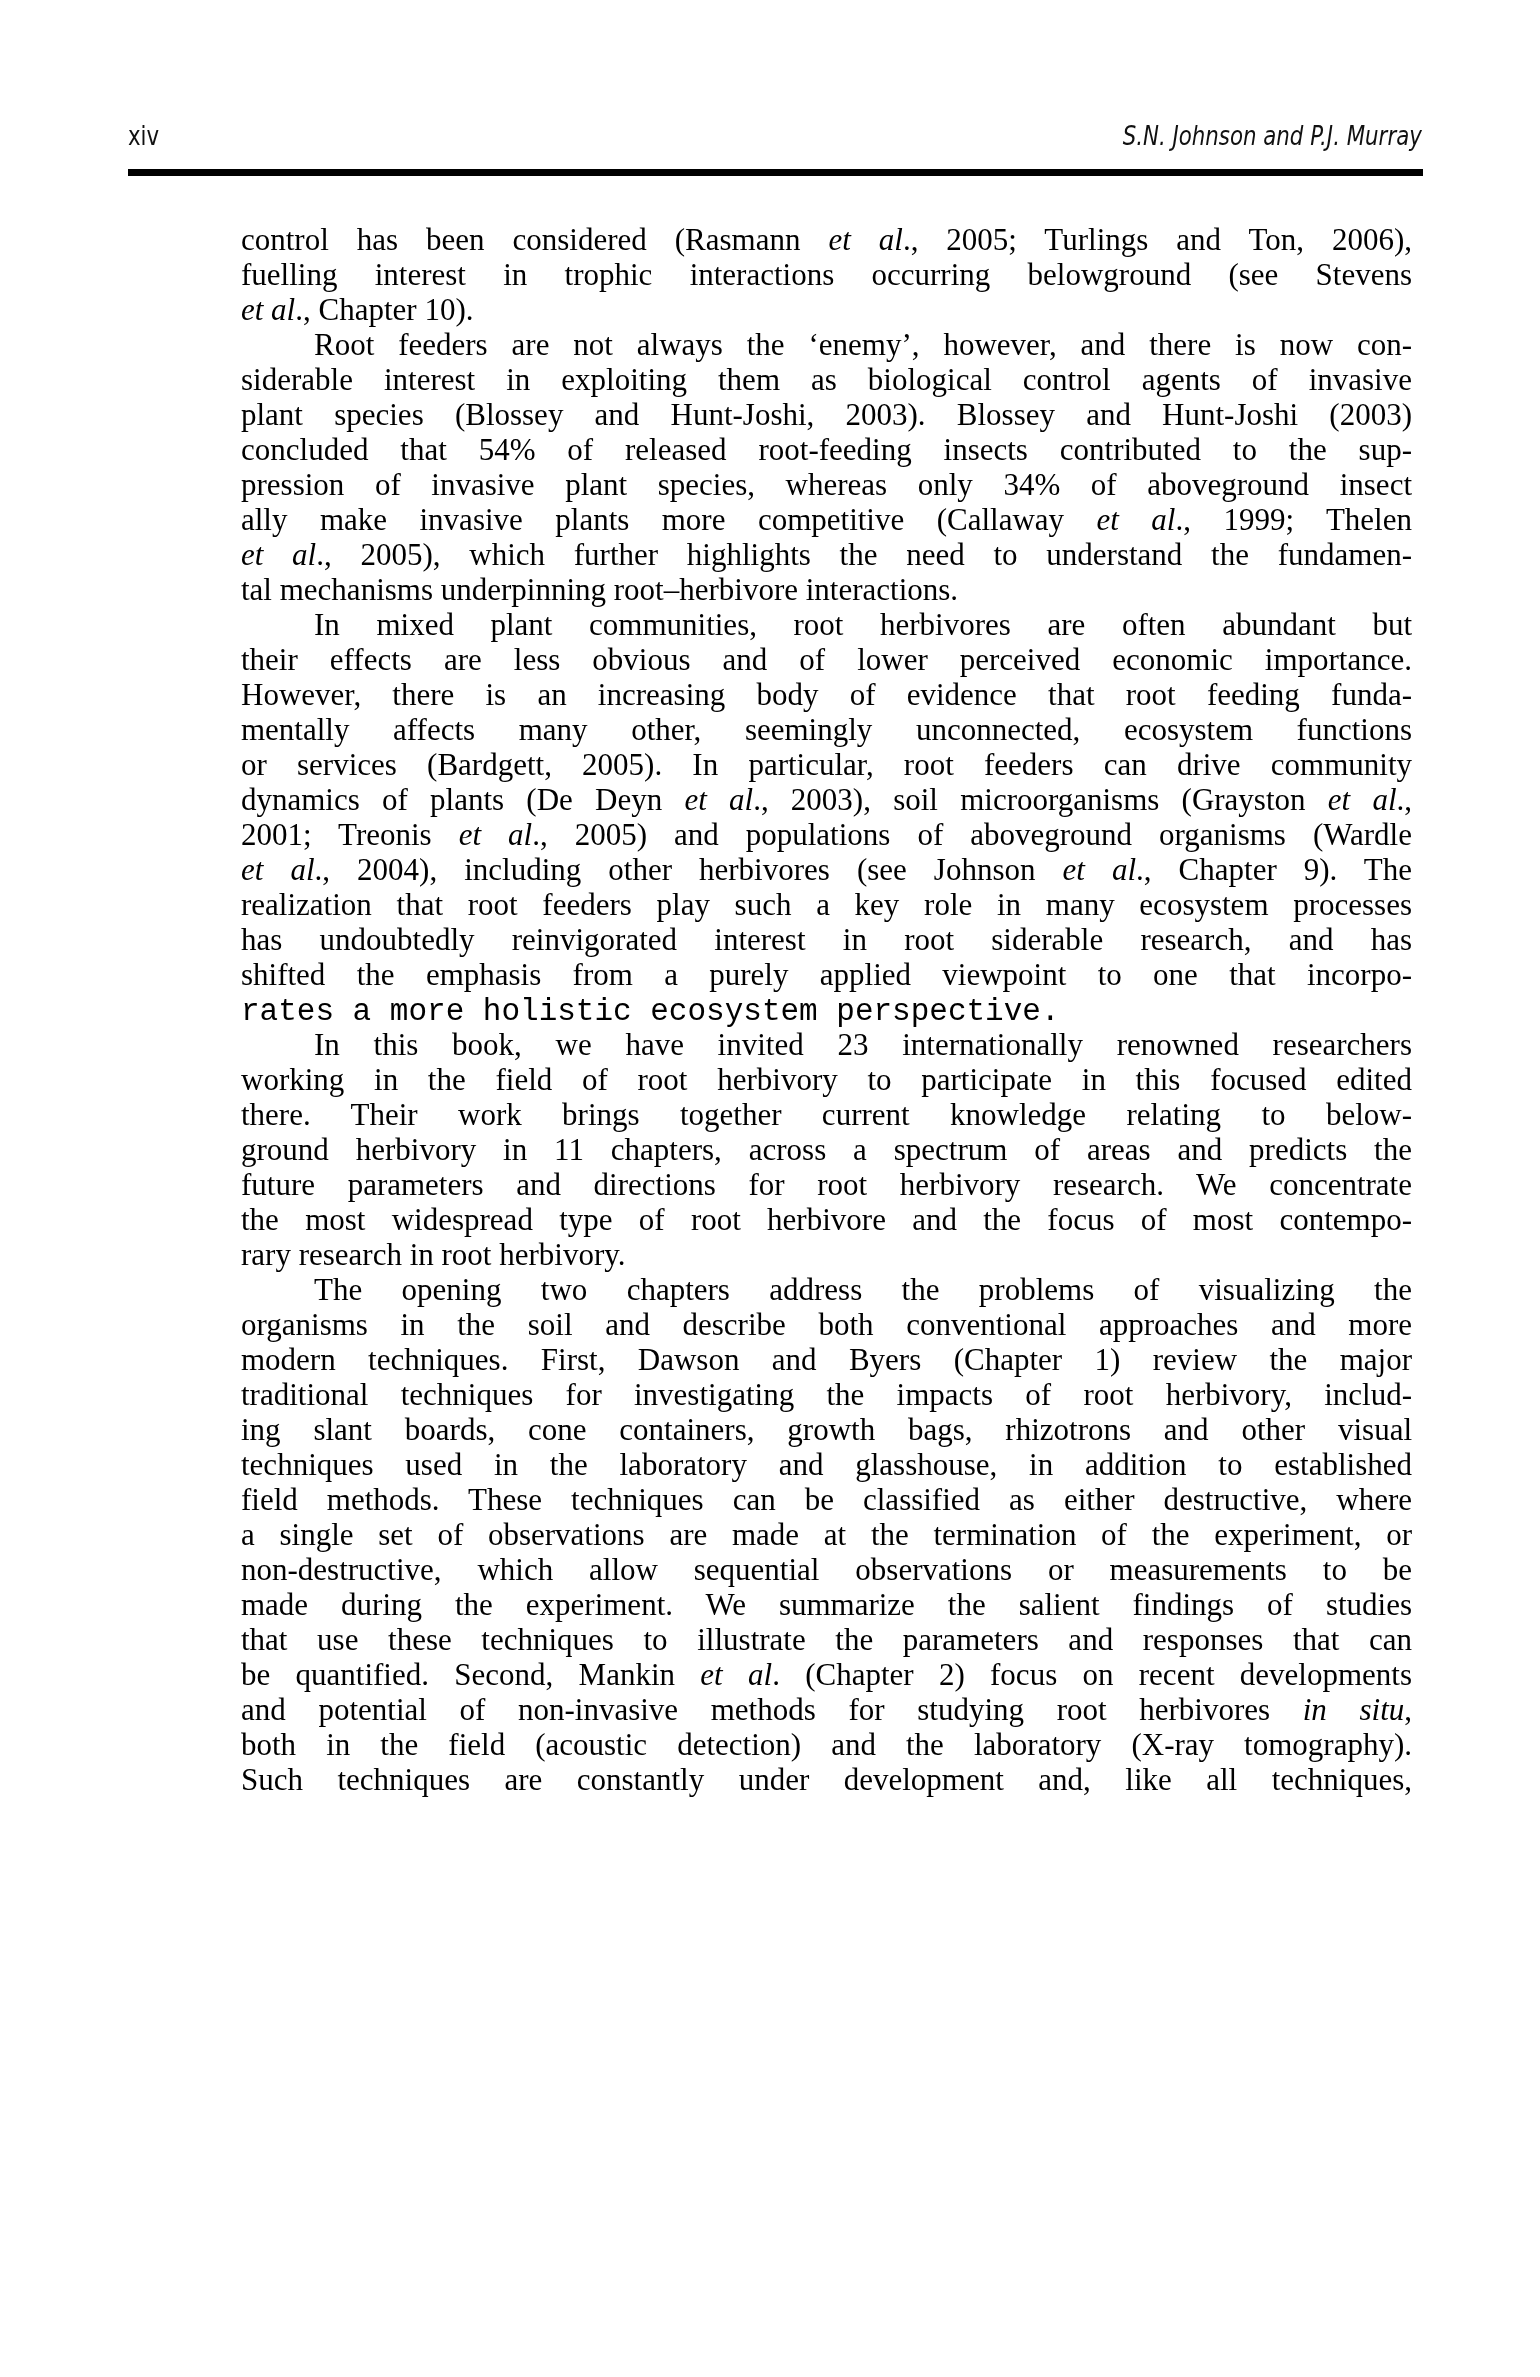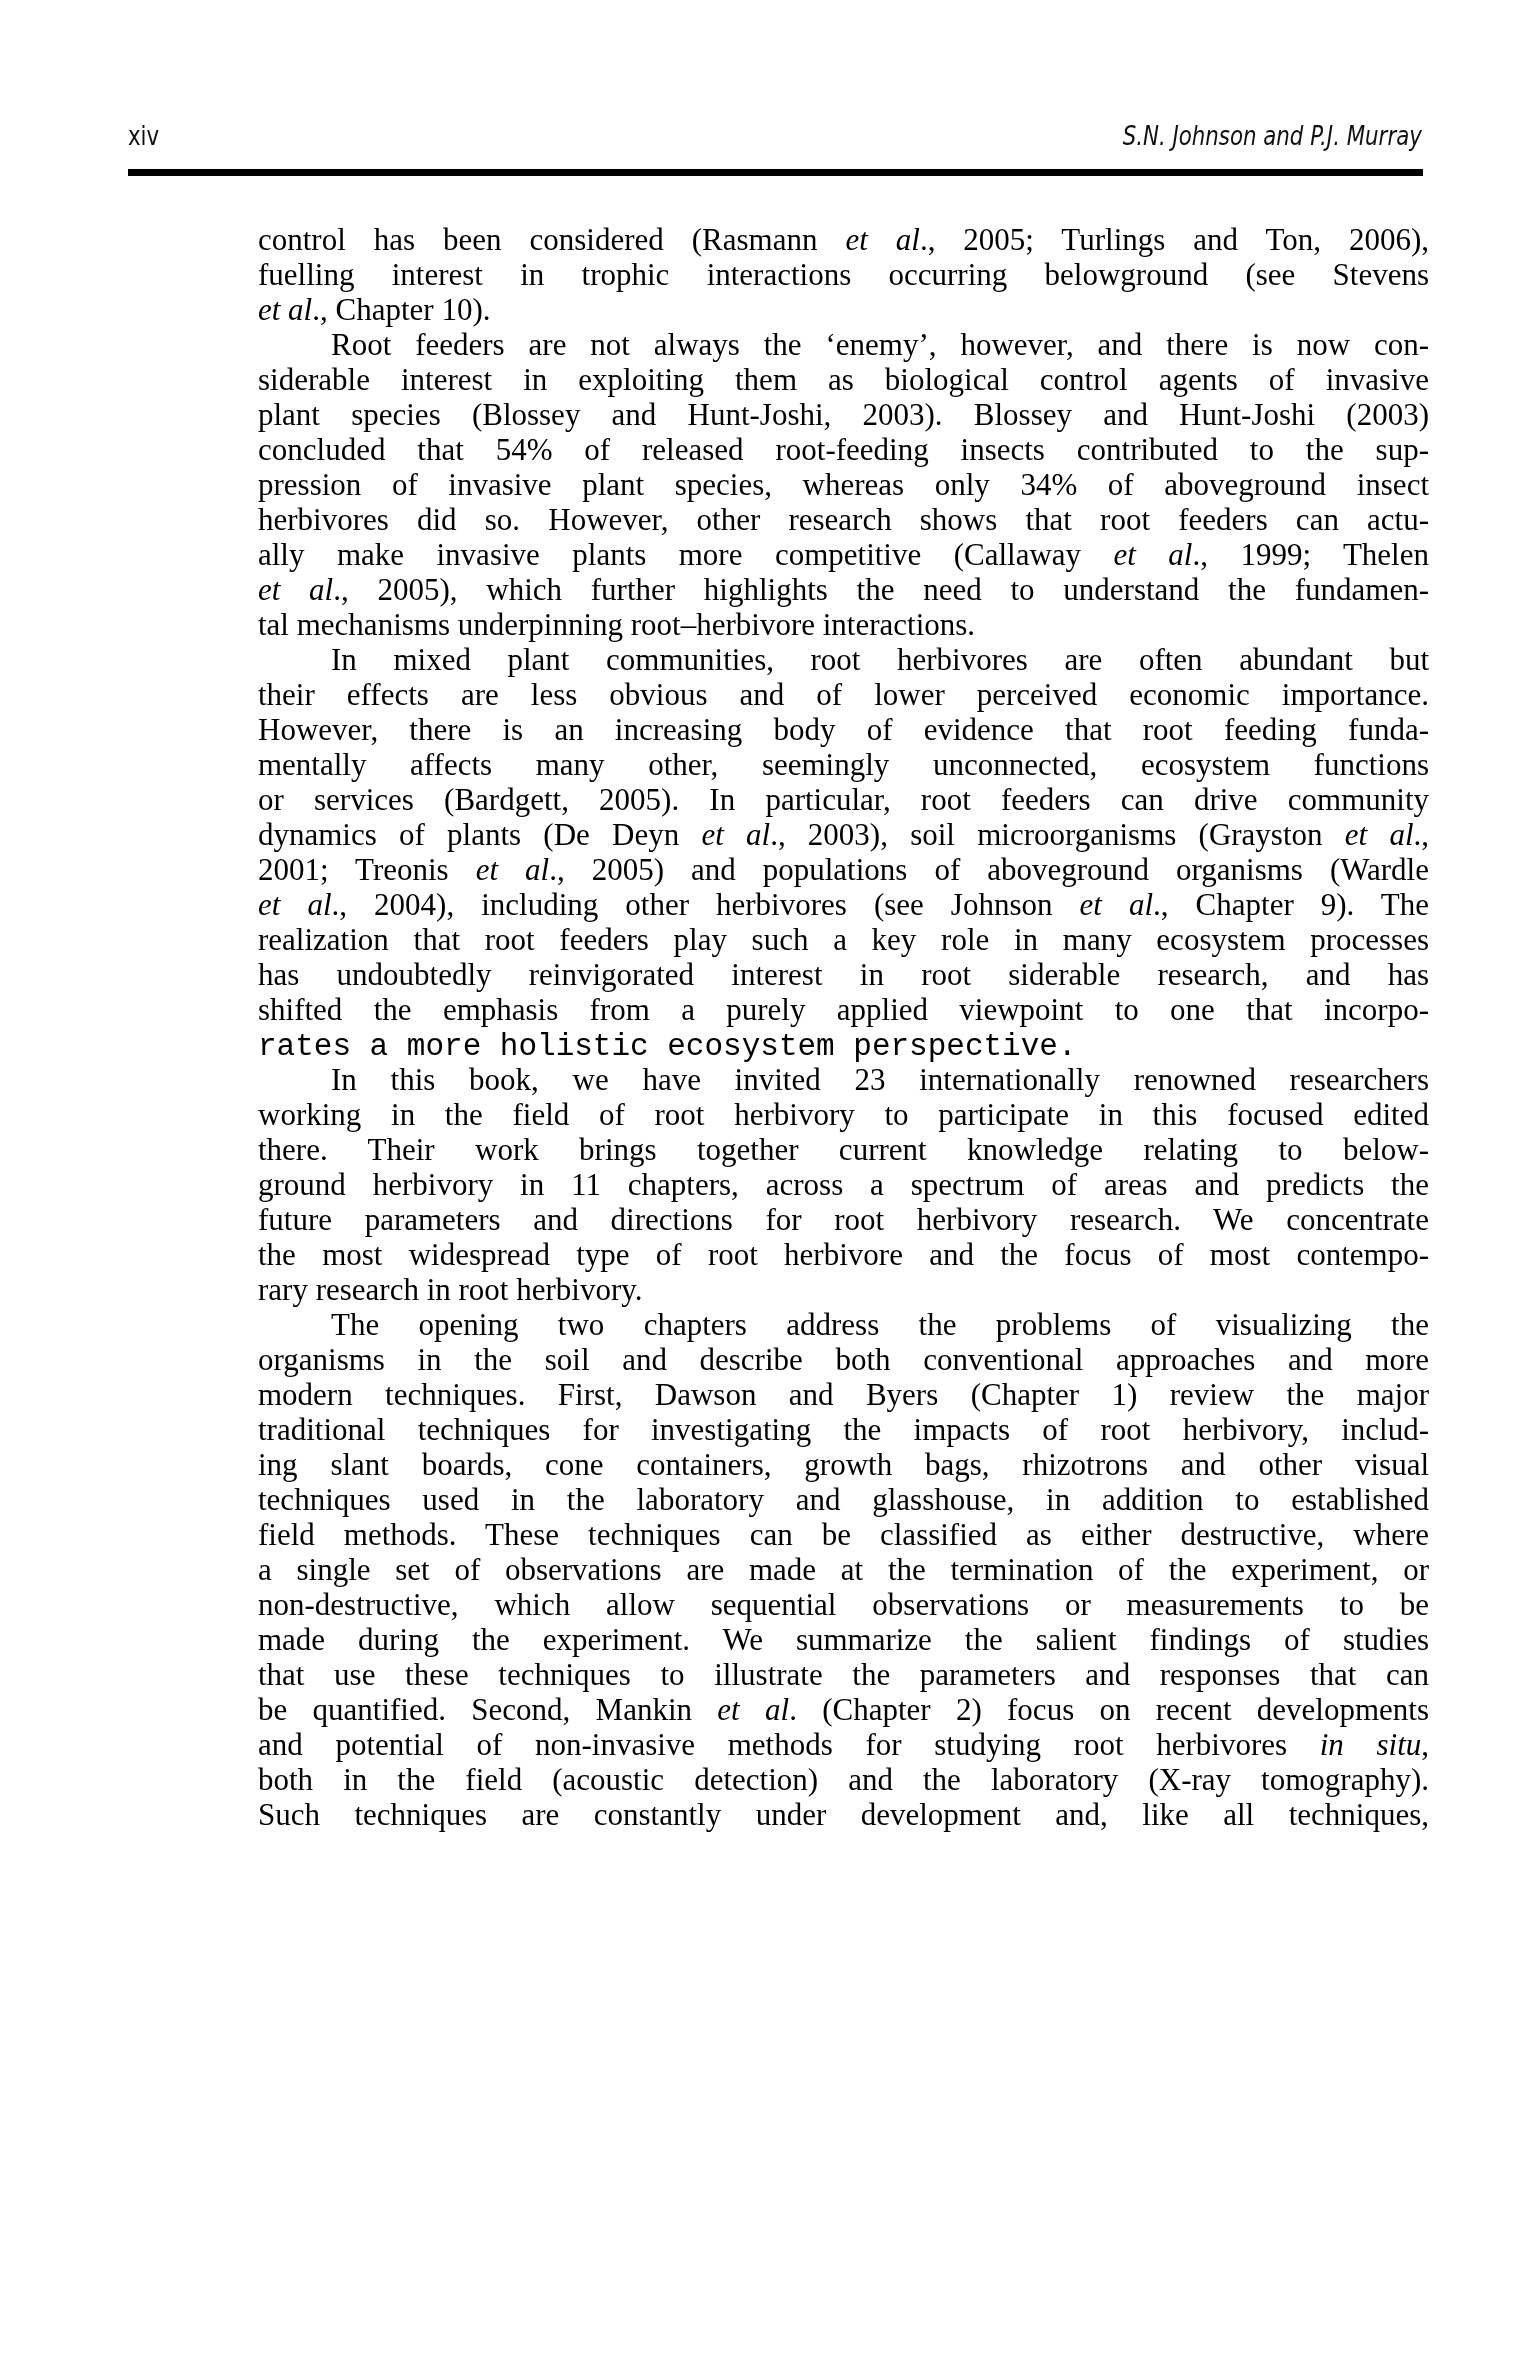--- a/index.html
+++ b/index.html
@@ -6,21 +6,21 @@
   body { width: 1541px; height: 2377px; position: relative; overflow: hidden; color: #000; }
   .page { position: absolute; left: 0; top: 0; width: 1541px; height: 2377px; }
   .running-head {
     position: absolute; left: 128px; top: 118px; width: 1294px; height: 41px;
     font-family: "DejaVu Sans", sans-serif; font-size: 26px; color: #111;
   }
   .running-head .folio { position: absolute; left: 0; top: 3.3px; letter-spacing: 0px; transform: scaleX(0.82); transform-origin: left; }
   .running-head .authors { position: absolute; right: 0; top: 3.3px; font-style: italic; transform: scaleX(0.82); transform-origin: right; white-space: nowrap; }
   .rule { position: absolute; left: 128px; top: 169px; width: 1295px; height: 6.6px; background: #000; }
   .body-text {
-    position: absolute; left: 258px; top: 222px; width: 1171px;
+    position: absolute; left: 241px; top: 222px; width: 1171px;
     font-family: "Liberation Serif", serif; font-size: 31px; line-height: 35px;
   }
   .line {
     display: block; height: 35px; white-space: nowrap;
     text-align: justify; text-align-last: justify; overflow: visible;
   }
   .line.last { text-align-last: left; }
   .line.indent { padding-left: 73px; }
   .line span.inner { display: inline-block; width: 100%; text-align: justify; text-align-last: justify; transform-origin: left; }
   .line.last span.inner { text-align-last: left; }
@@ -37,21 +37,20 @@
   <div class="rule"></div>
   <div class="body-text" id="body-text">
       <div class="line"><span class="inner" style="width: 1171px; display: inline-block;">control has been considered (Rasmann <i>et al</i>., 2005; Turlings and Ton, 2006),</span></div>
       <div class="line"><span class="inner" style="width: 1171px; display: inline-block;">fuelling interest in trophic interactions occurring belowground (see Stevens</span></div>
       <div class="line last"><span class="inner" style="width: auto; display: inline-block;"><i>et al</i>., Chapter 10).</span></div>
       <div class="line indent"><span class="inner" style="width: 1098px; display: inline-block;">Root feeders are not always the ‘enemy’, however, and there is now con-</span></div>
       <div class="line"><span class="inner" style="width: 1171px; display: inline-block;">siderable interest in exploiting them as biological control agents of invasive</span></div>
       <div class="line"><span class="inner" style="width: 1171px; display: inline-block;">plant species (Blossey and Hunt-Joshi, 2003). Blossey and Hunt-Joshi (2003)</span></div>
       <div class="line"><span class="inner" style="width: 1171px; display: inline-block;">concluded that 54% of released root-feeding insects contributed to the sup-</span></div>
       <div class="line"><span class="inner" style="width: 1171px; display: inline-block;">pression of invasive plant species, whereas only 34% of aboveground insect</span></div>
-      <div class="line"><span class="inner" style="width: 1171px; display: inline-block;">herbivores did so. However, other research shows that root feeders can actu-</span></div>
       <div class="line"><span class="inner" style="width: 1171px; display: inline-block;">ally make invasive plants more competitive (Callaway <i>et al</i>., 1999; Thelen</span></div>
       <div class="line"><span class="inner" style="width: 1171px; display: inline-block;"><i>et al</i>., 2005), which further highlights the need to understand the fundamen-</span></div>
       <div class="line last"><span class="inner" style="width: auto; display: inline-block;">tal mechanisms underpinning root–herbivore interactions.</span></div>
       <div class="line indent"><span class="inner" style="width: 1098px; display: inline-block;">In mixed plant communities, root herbivores are often abundant but</span></div>
       <div class="line"><span class="inner" style="width: 1171px; display: inline-block;">their effects are less obvious and of lower perceived economic importance.</span></div>
       <div class="line"><span class="inner" style="width: 1171px; display: inline-block;">However, there is an increasing body of evidence that root feeding funda-</span></div>
       <div class="line"><span class="inner" style="width: 1171px; display: inline-block;">mentally affects many other, seemingly unconnected, ecosystem functions</span></div>
       <div class="line"><span class="inner" style="width: 1171px; display: inline-block;">or services (Bardgett, 2005). In particular, root feeders can drive community</span></div>
       <div class="line"><span class="inner" style="width: 1171px; display: inline-block;">dynamics of plants (De Deyn <i>et al</i>., 2003), soil microorganisms (Grayston <i>et al</i>.,</span></div>
       <div class="line"><span class="inner" style="width: 1171px; display: inline-block;">2001; Treonis <i>et al</i>., 2005) and populations of aboveground organisms (Wardle</span></div>

